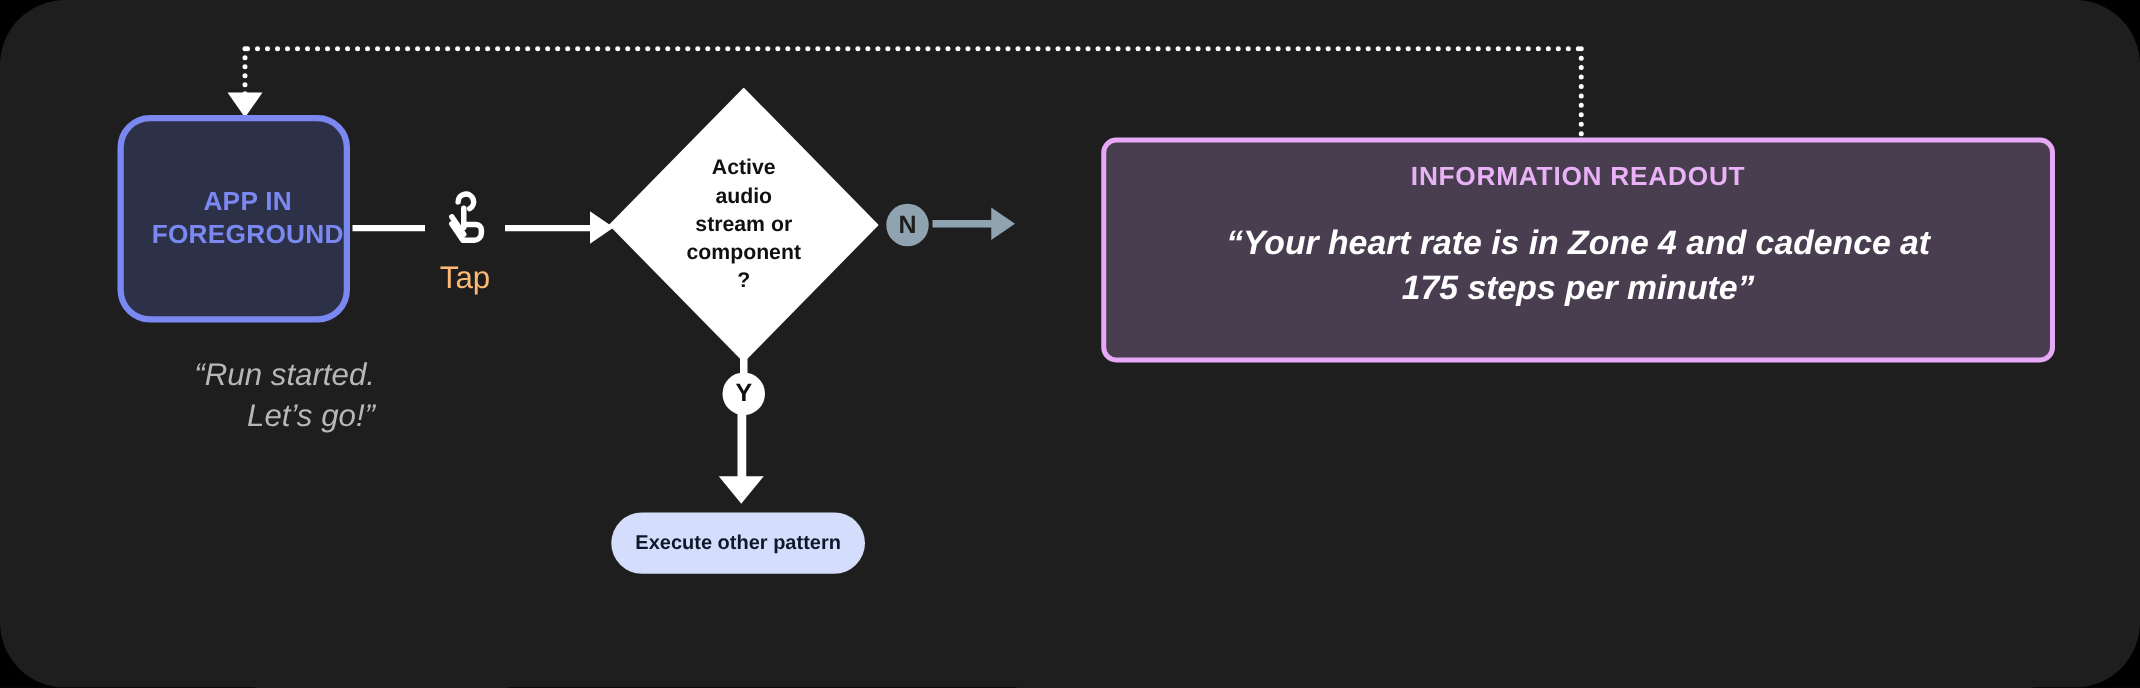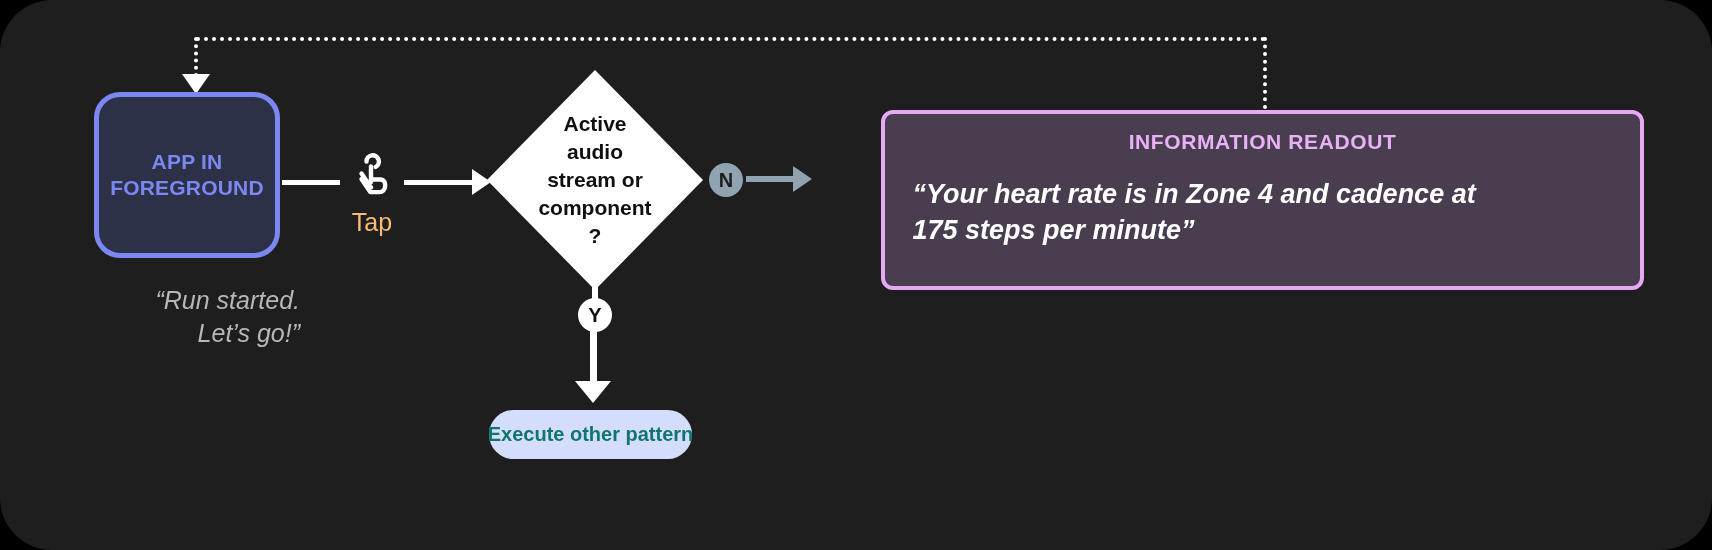--- a/index.html
+++ b/index.html
@@ -38,21 +38,21 @@
     left: 94px;
     top: 92px;
     width: 186px;
     height: 166px;
     box-sizing: border-box;
     background: #2c3148;
     border: 5px solid #7c88f2;
     border-radius: 26px;
     display: flex;
     align-items: center;
-    justify-content: center;
+    justify-content: flex-end;
   }
   .app-node-label {
     color: #7c88f2;
     font-size: 21px;
     font-weight: bold;
     line-height: 1.25;
     text-align: center;
     letter-spacing: 0.2px;
   }
 
@@ -118,21 +118,21 @@
     clip-path: polygon(50% 0%, 100% 50%, 50% 100%, 0% 50%);
   }
   .diamond-label {
     position: absolute;
     left: 0;
     top: 50%;
     transform: translateY(-50%);
     width: 216px;
     text-align: center;
     color: #101010;
-    font-size: 21px;
+    font-size: 17px;
     font-weight: bold;
     line-height: 1.33;
   }
 
   
   .badge {
     position: absolute;
     width: 34px;
     height: 34px;
     border-radius: 50%;
@@ -205,22 +205,22 @@
     top: 410px;
     width: 203px;
     height: 49px;
     background: #d4ddfb;
     border-radius: 26px;
     display: flex;
     align-items: center;
     justify-content: center;
   }
   .pill-label {
-    color: #0f766e;
-    font-size: 20px;
+    color: #0f172a;
+    font-size: 16px;
     font-weight: bold;
     white-space: nowrap;
   }
 
   
   .readout {
     position: absolute;
     left: 881px;
     top: 110px;
     width: 763px;
@@ -237,21 +237,21 @@
   }
   .readout-title {
     color: #e9b2f6;
     font-size: 21px;
     font-weight: bold;
     letter-spacing: 0.6px;
   }
   .readout-body {
     margin-top: 22px;
     width: 700px;
-    text-align: left;
+    text-align: center;
     color: #ffffff;
     font-size: 27px;
     font-weight: bold;
     font-style: italic;
     line-height: 1.34;
   }
 
   
   .dot-h {
     position: absolute;

